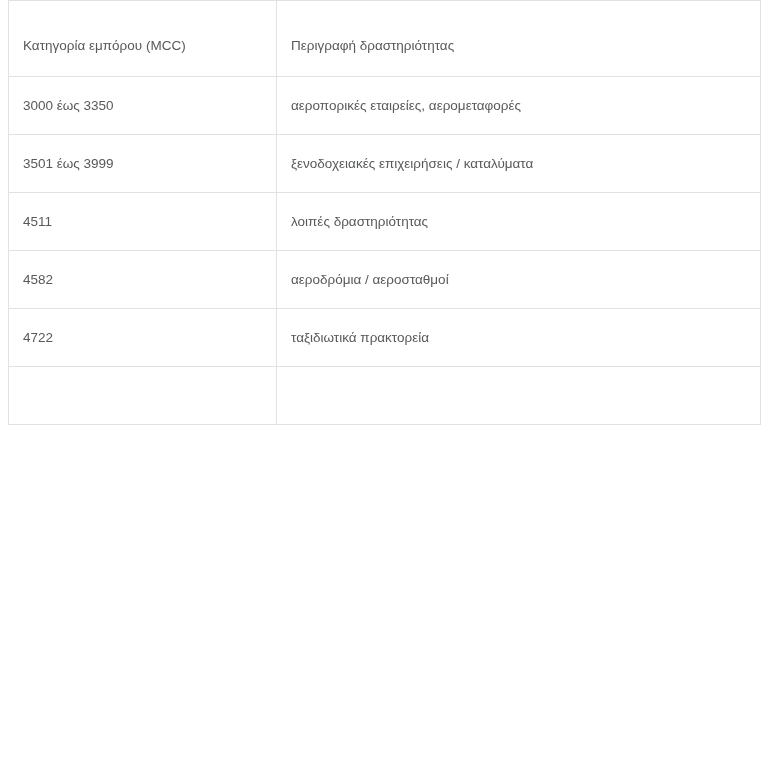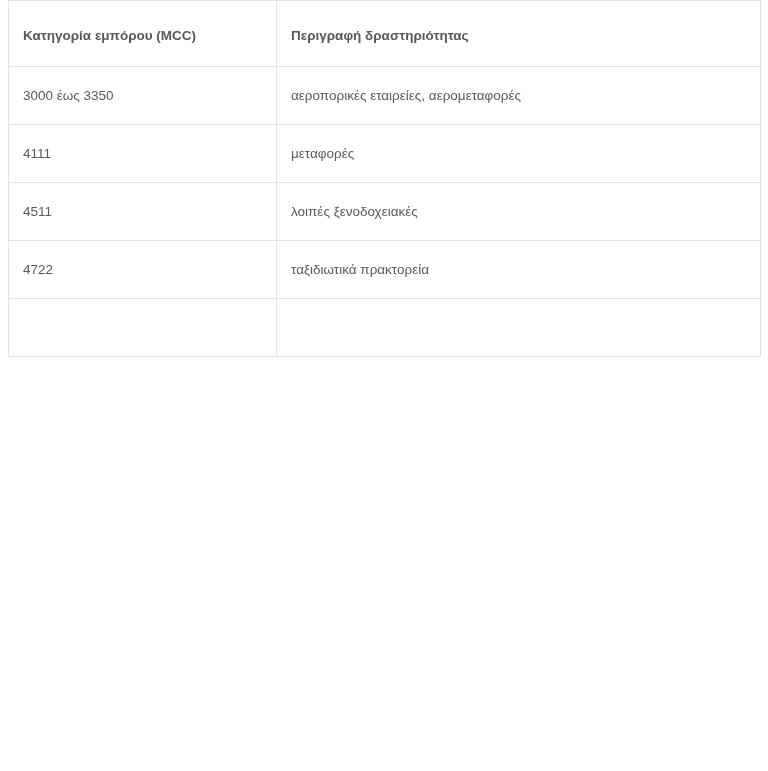--- a/index.html
+++ b/index.html
@@ -45,23 +45,22 @@
     box-sizing: border-box;
     height: 58px;
   }
   table.mcc-table td:first-child {
     border-left: 1px solid #e2e2e2;
   }
   table.mcc-table td.desc {
     padding-left: 14px;
   }
   table.mcc-table thead td {
-    padding-top: 26px;
+    padding-top: 36px;
     padding-bottom: 20px;
-    font-weight: bold;
   }
 </style>
 </head>
 <body>
 
 <div class="page">
   <table class="mcc-table">
     <colgroup>
       <col class="col-code">
       <col class="col-desc">
@@ -71,26 +70,30 @@
         <td>Κατηγορία εμπόρου (MCC)</td>
         <td class="desc">Περιγραφή δραστηριότητας</td>
       </tr>
     </thead>
     <tbody>
       <tr>
         <td>3000 έως 3350</td>
         <td class="desc">αεροπορικές εταιρείες, αερομεταφορές</td>
       </tr>
       <tr>
-        <td>4111</td>
-        <td class="desc">μεταφορές</td>
+        <td>3501 έως 3999</td>
+        <td class="desc">ξενοδοχειακές επιχειρήσεις / καταλύματα</td>
       </tr>
       <tr>
         <td>4511</td>
-        <td class="desc">λοιπές ξενοδοχειακές</td>
+        <td class="desc">λοιπές δραστηριότητας</td>
+      </tr>
+      <tr>
+        <td>4582</td>
+        <td class="desc">αεροδρόμια / αεροσταθμοί</td>
       </tr>
       <tr>
         <td>4722</td>
         <td class="desc">ταξιδιωτικά πρακτορεία</td>
       </tr>
       <tr>
         <td></td>
         <td class="desc"></td>
       </tr>
     </tbody>

